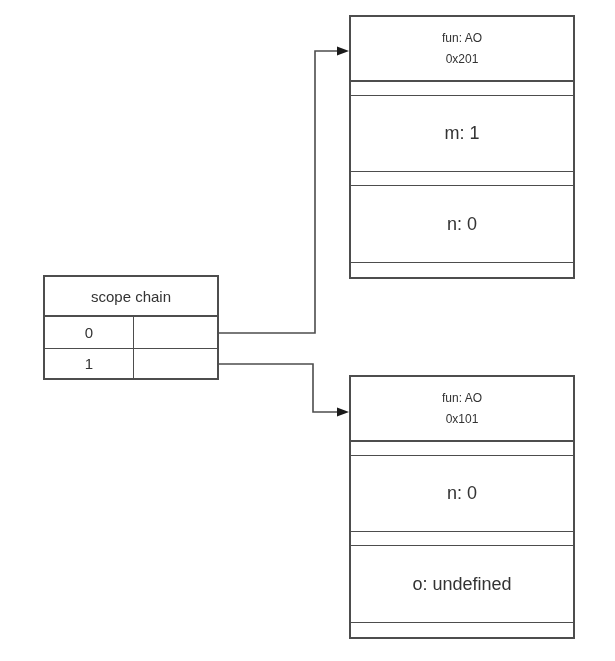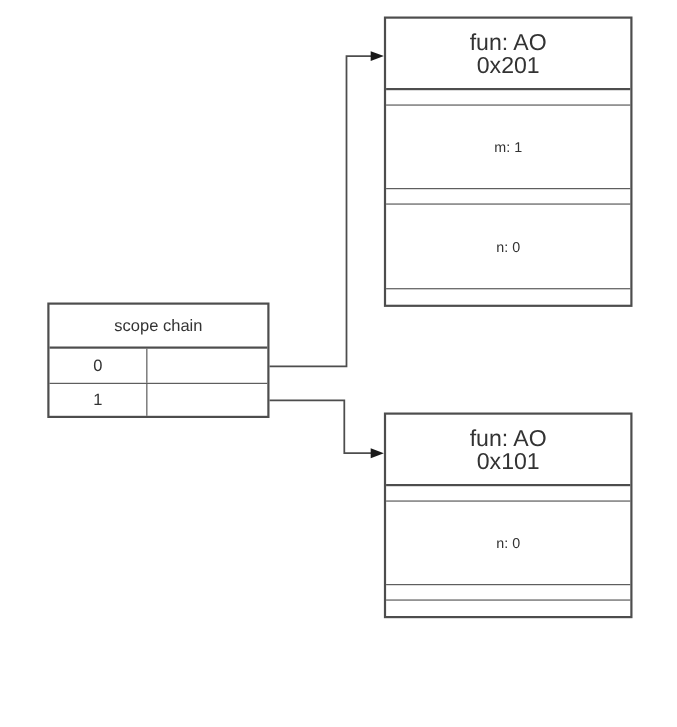--- a/index.html
+++ b/index.html
@@ -18,21 +18,21 @@
   #connector-layer {
     position: absolute;
     left: 0; top: 0;
     width: 615px; height: 661px;
   }
 
   
   .sc-table {
     position: absolute;
     left: 43px; top: 275px;
-    width: 202px;
+    width: 176px;
     border: 2px solid #4d4d4d;
     background: #ffffff;
   }
   .sc-header {
     height: 40px;
     display: flex; align-items: center; justify-content: center;
     font-size: 15px;
     border-bottom: 2px solid #4d4d4d;
   }
   .sc-row { display: flex; }
@@ -53,31 +53,31 @@
     width: 226px;
     border: 2px solid #4d4d4d;
     background: #ffffff;
   }
   .ao-box-top { top: 15px; }
   .ao-box-bottom { top: 375px; }
   .ao-header {
     height: 65px;
     display: flex; flex-direction: column;
     align-items: center; justify-content: center;
-    font-size: 21px; line-height: 21px;
+    font-size: 12px; line-height: 21px;
     border-bottom: 2px solid #4d4d4d;
   }
   .ao-sep {
     height: 14px;
     border-bottom: 1.5px solid #4d4d4d;
   }
   .ao-field {
     height: 76px;
     display: flex; align-items: center; justify-content: center;
-    font-size: 13px;
+    font-size: 18px;
     border-bottom: 1.5px solid #4d4d4d;
   }
   .ao-field-2 { height: 77px; }
   .ao-footer { height: 14px; }
 
   
   .watermark {
     position: absolute;
     left: 45px; top: 414px;
     font-size: 15px;
@@ -122,17 +122,18 @@
   </div>
 
   <div class="ao-box ao-box-bottom">
     <div class="ao-header">
       <div>fun: AO</div>
       <div>0x101</div>
     </div>
     <div class="ao-sep"></div>
     <div class="ao-field">n: 0</div>
     <div class="ao-sep"></div>
+    <div class="ao-field ao-field-2">o: undefined</div>
     <div class="ao-footer"></div>
   </div>
 
 
 </div>
 
 </body></html>

